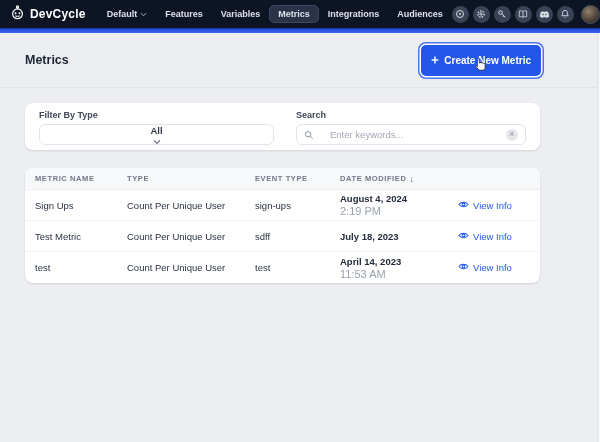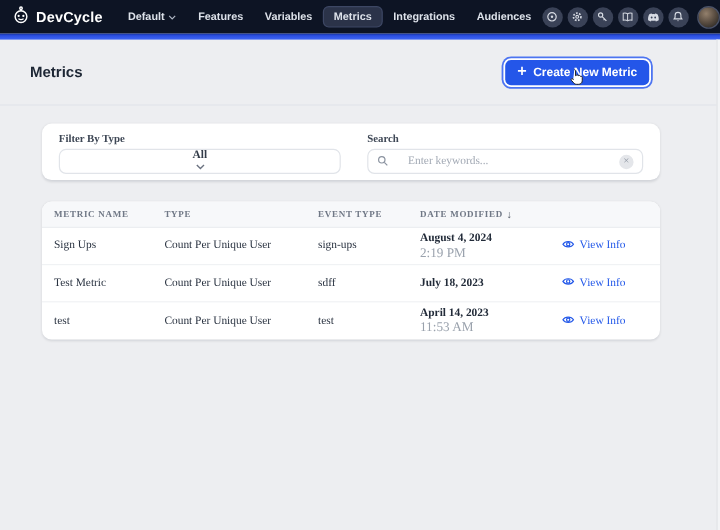--- a/index.html
+++ b/index.html
@@ -33,29 +33,29 @@
     background:linear-gradient(to bottom, #16329f 0%, #2b4fe0 35%, #4066f2 100%); }
 
   
   .page-header {
     position:absolute; top:33px; left:0; right:0; height:55px;
     display:flex; align-items:center; justify-content:space-between;
     padding:0 59px 0 25px; border-bottom:1px solid #e2e4e9;
   }
   .page-title { font-size:12.5px; font-weight:700; color:#1d2634; }
   .create-btn {
-    height:21px; background:#2456e9; color:#fff; font-size:10px; font-weight:600;
+    height:31px; background:#2456e9; color:#fff; font-size:10px; font-weight:600;
     border:none; border-radius:5px; padding:0 10px; display:flex; align-items:center;
     gap:5px; box-shadow:0 0 0 1.5px #ffffff, 0 0 0 3px #4d74f1; cursor:pointer;
     font-family:inherit;
   }
   .cursor-pointer { position:absolute; left:474px; top:57px; z-index:60; }
 
   
-  .content { position:absolute; top:103px; left:35px; width:515px;font-family:Liberation Serif, serif; }
+  .content { position:absolute; top:103px; left:25px; width:515px; }
   .card { background:#ffffff; border-radius:8px;
     box-shadow:0 1px 2px rgba(16,24,40,.07), 0 1px 3px rgba(16,24,40,.05); }
   .filter-card { height:47px; padding:7px 14px 0 14px; display:flex; gap:22px;
     margin-bottom:18px; }
   .filter-group { width:235px; }
   .search-group { flex:1; }
   .ctl-label { font-size:9px; font-weight:700; color:#3f4856; margin-bottom:4px; }
   .select-box { height:21px; border:1px solid #e1e4e9; border-radius:6px;
     display:flex; align-items:center; justify-content:space-between;
     padding:0 9px; font-size:9.5px; font-weight:600; color:#333c49; cursor:pointer;flex-direction:column; }

